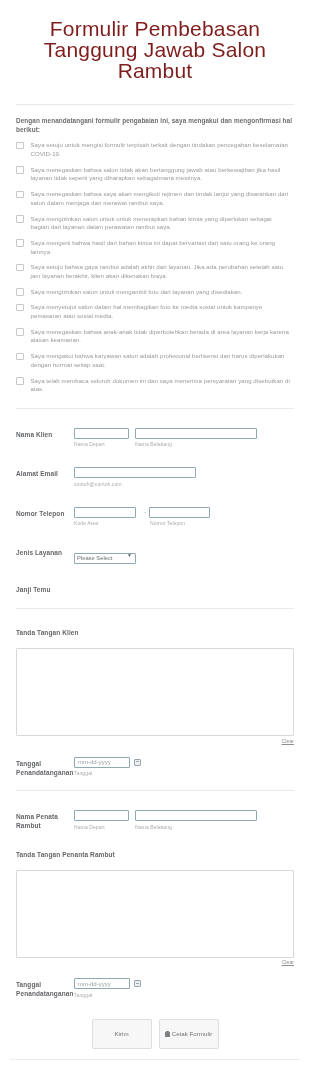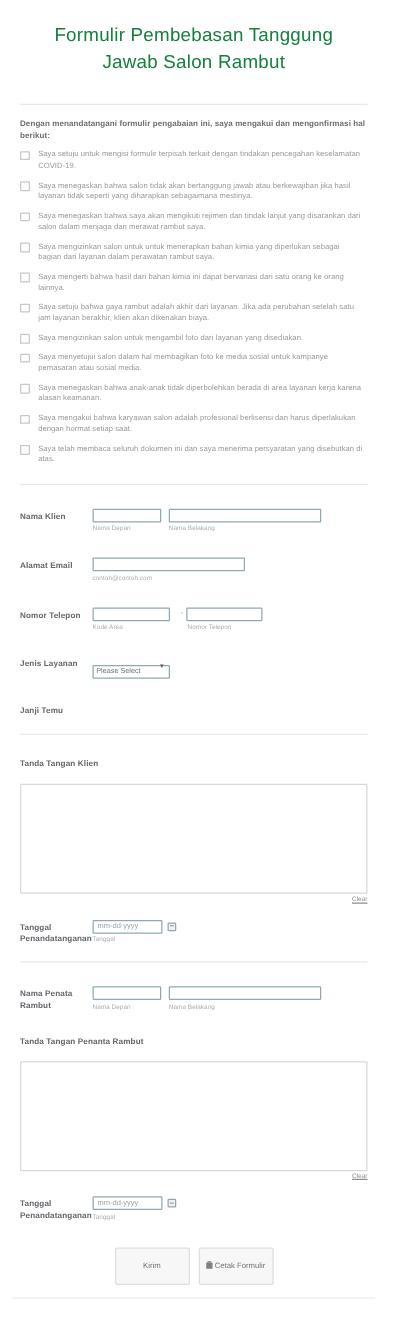--- a/index.html
+++ b/index.html
@@ -17,24 +17,24 @@
     position: relative;
   }
 
   .page { width: 310px; padding: 0; }
 
   
   .form-header {
     padding: 14px 18px 10px 18px;
   }
   .form-title {
-    font-size: 15px;
+    font-size: 21px;
     line-height: 21px;
     font-weight: 400;
-    color: #15803d;
+    color: #7f1d1d;
     text-align: center;
     letter-spacing: 0.2px;
     margin: 0;
     padding: 4px 2px 0 2px;
   }
   .divider {
     height: 1px;
     background: #e8e8e8;
     margin: 13px 16px 0 16px;
   }

